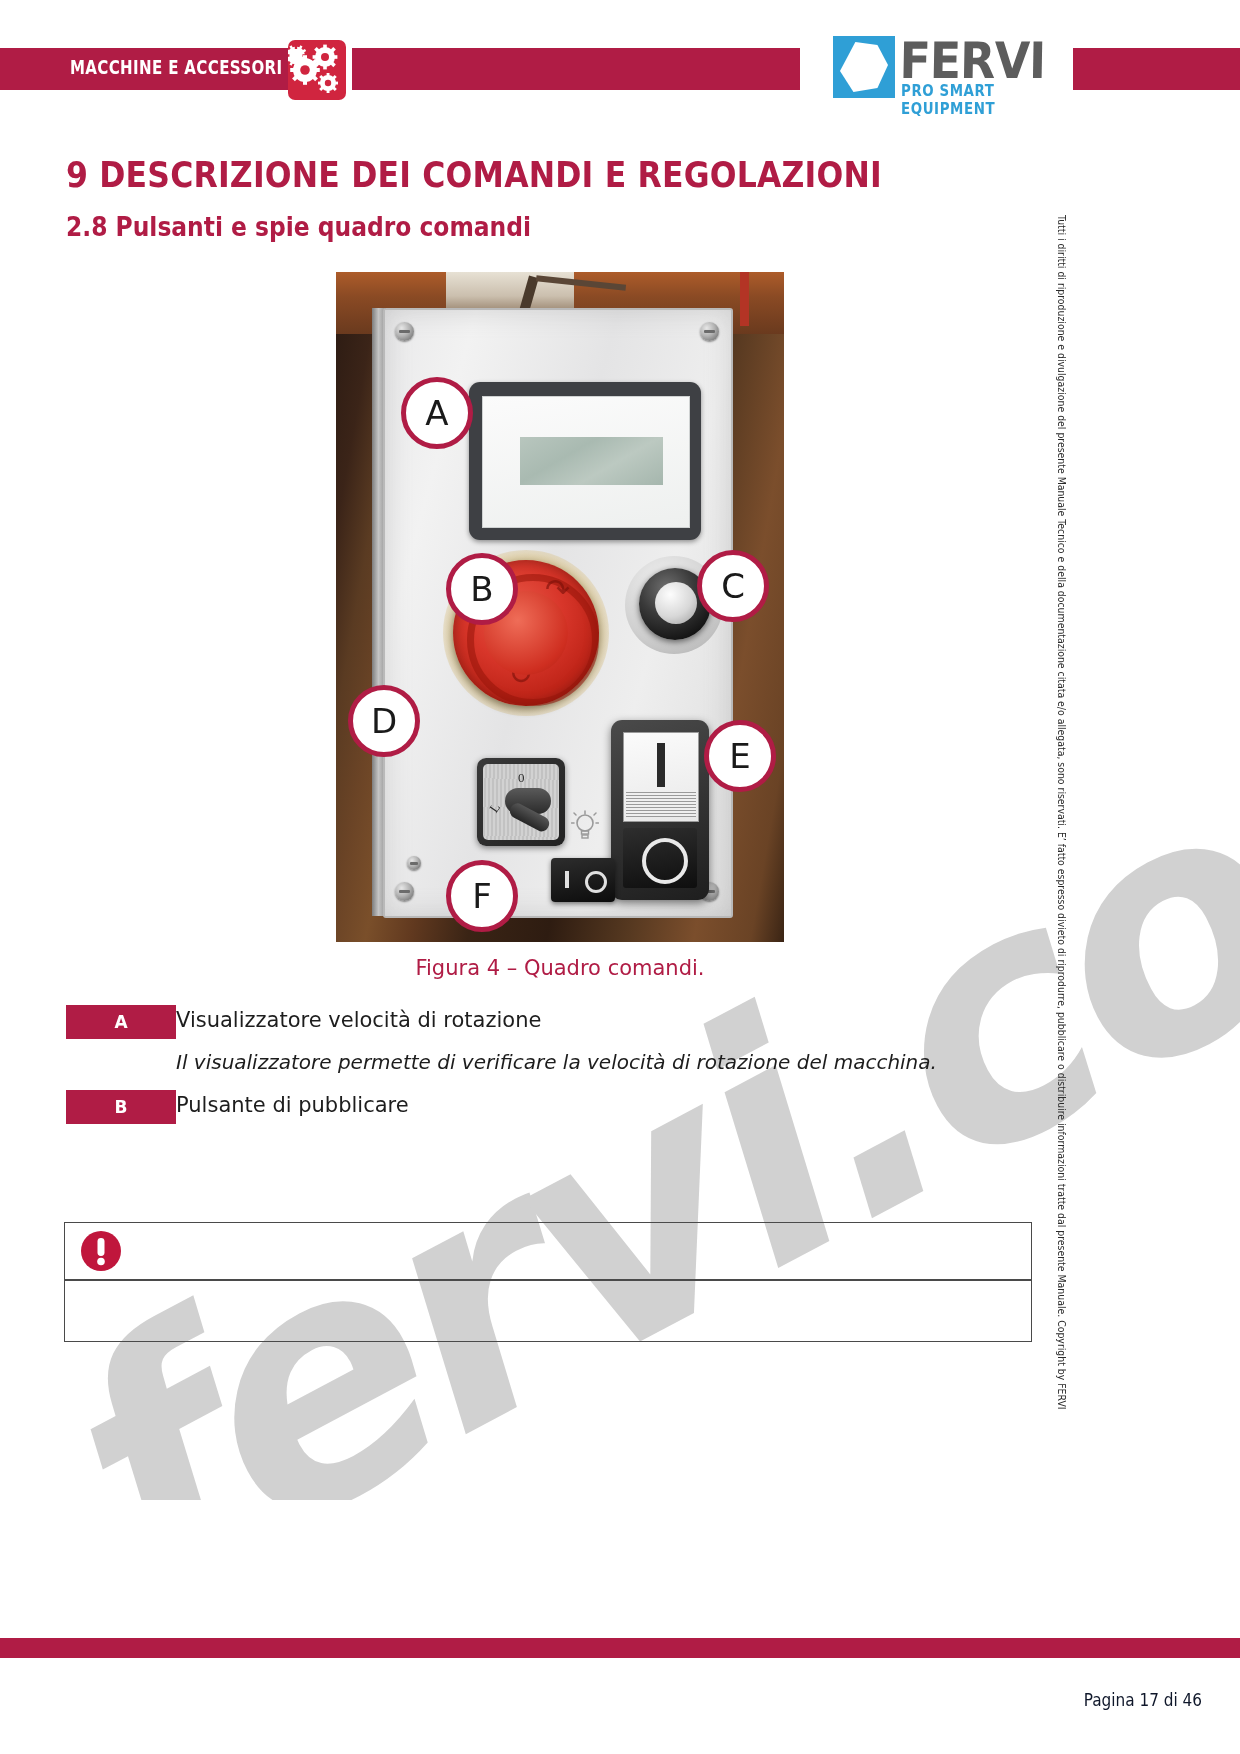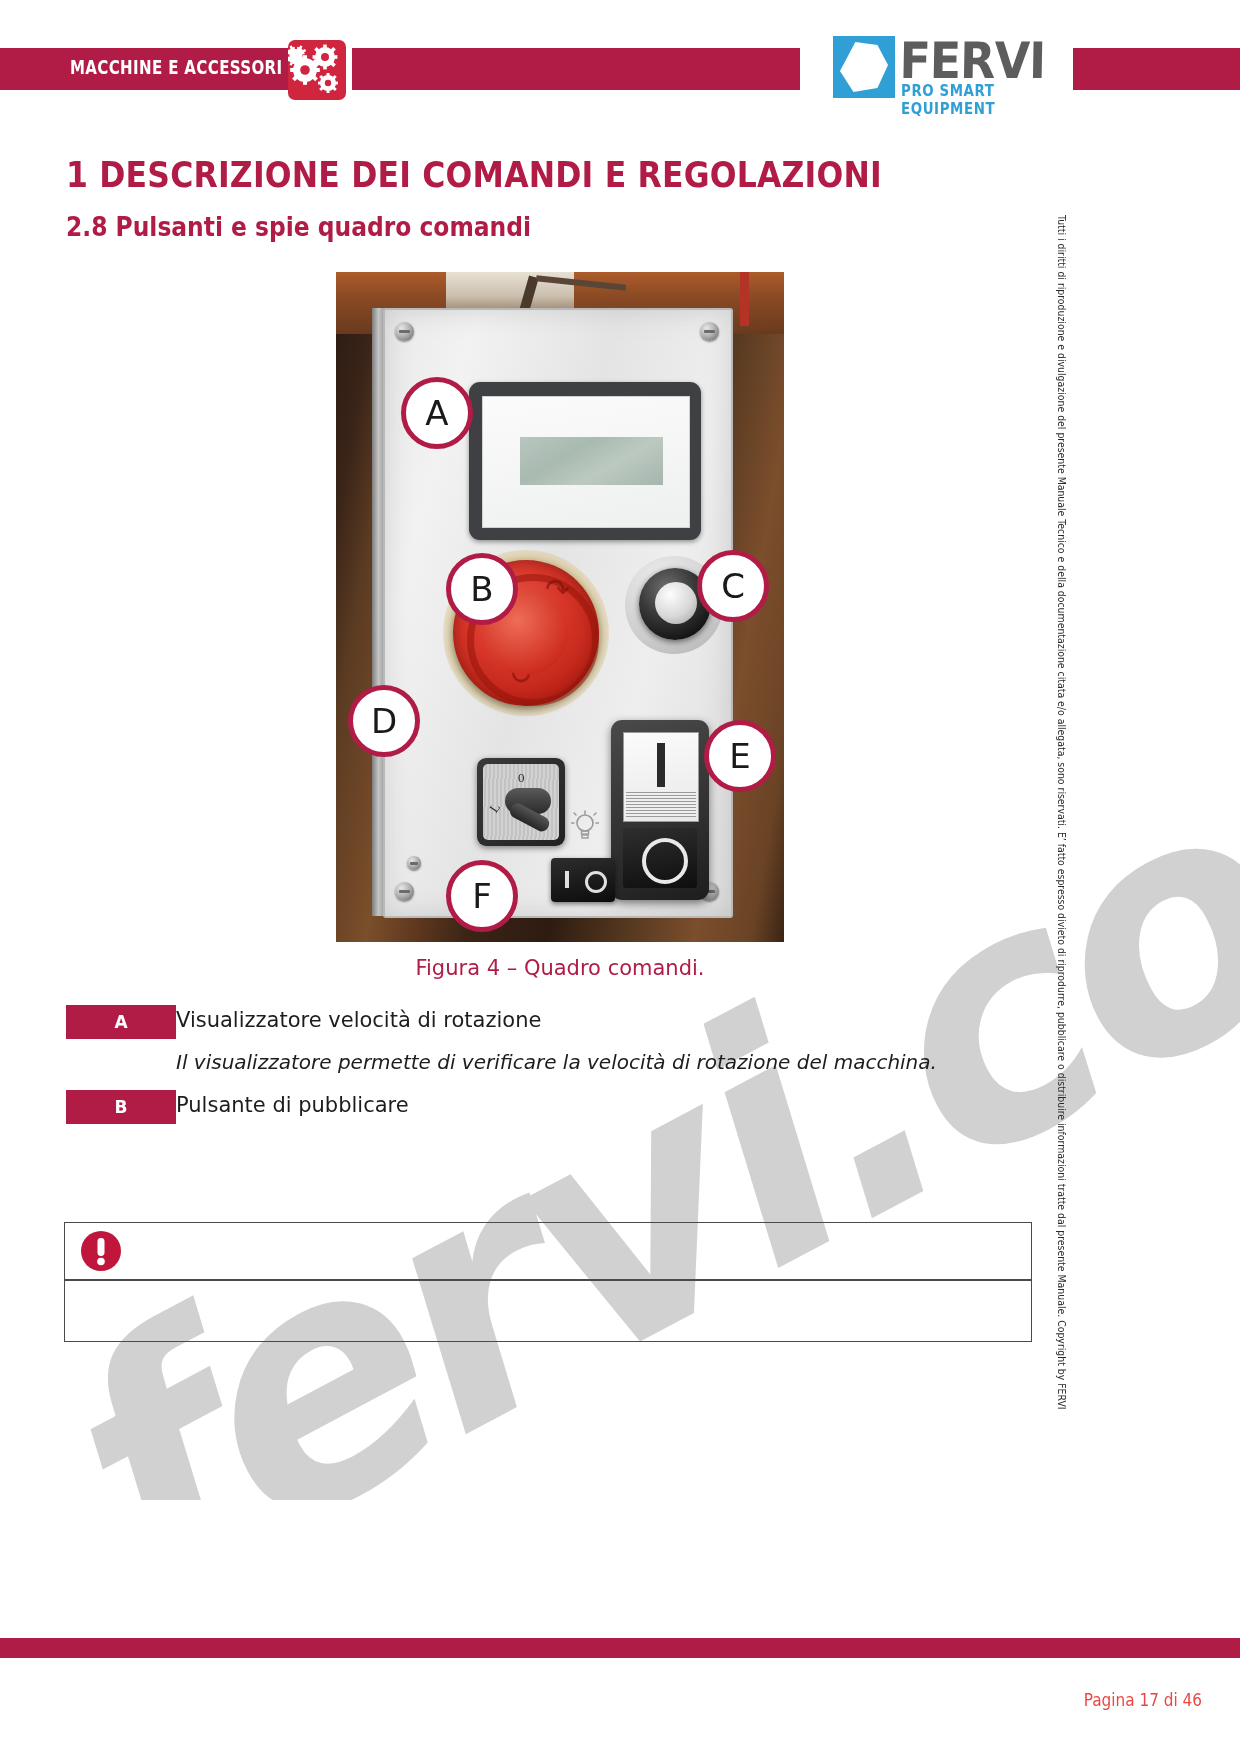--- a/index.html
+++ b/index.html
@@ -281,21 +281,21 @@
   .side{
     position:absolute;left:1068px;top:215px;
     width:1120px;
     transform:rotate(90deg);transform-origin:left top;
     font-size:10.4px;color:#2a2a2a;white-space:nowrap;z-index:20;
     font-family:"DejaVu Sans Condensed","Liberation Sans Narrow","Liberation Sans",sans-serif;
   }
   
   .ftr-bar{position:absolute;left:0;top:1638px;width:1240px;height:20px;background:#b01c45;z-index:20;}
   .ftr-txt{
-    position:absolute;right:38px;top:1690px;font-size:17px;color:#ef4444;z-index:20;
+    position:absolute;right:38px;top:1690px;font-size:17px;color:#0f172a;z-index:20;
     font-family:"DejaVu Sans Condensed","Liberation Sans Narrow","Liberation Sans",sans-serif;
   }
 </style>
 </head>
 <body>
 
 <div class="watermark">
   <span>fervi.com</span>
 </div>
 
@@ -353,21 +353,21 @@
 
   <div class="logo">
     <div class="logo-hex">
         <div class="inner"></div>
       </div>
     <div class="logo-fervi">FERVI</div>
     <div class="logo-sub">PRO SMART EQUIPMENT</div>
   </div>
 </div>
 
-<div class="h1">1  DESCRIZIONE DEI COMANDI E REGOLAZIONI</div>
+<div class="h1">9  DESCRIZIONE DEI COMANDI E REGOLAZIONI</div>
 <div class="h2">2.8 Pulsanti e spie quadro comandi</div>
 
 <div class="figure">
   <div class="photo">
     <div class="photo-top-blur"></div>
     <div class="photo-top-bright"></div>
     <div class="photo-top-bar"></div>
     <div class="photo-top-bar2"></div>
     <div class="photo-red-pole"></div>
 

